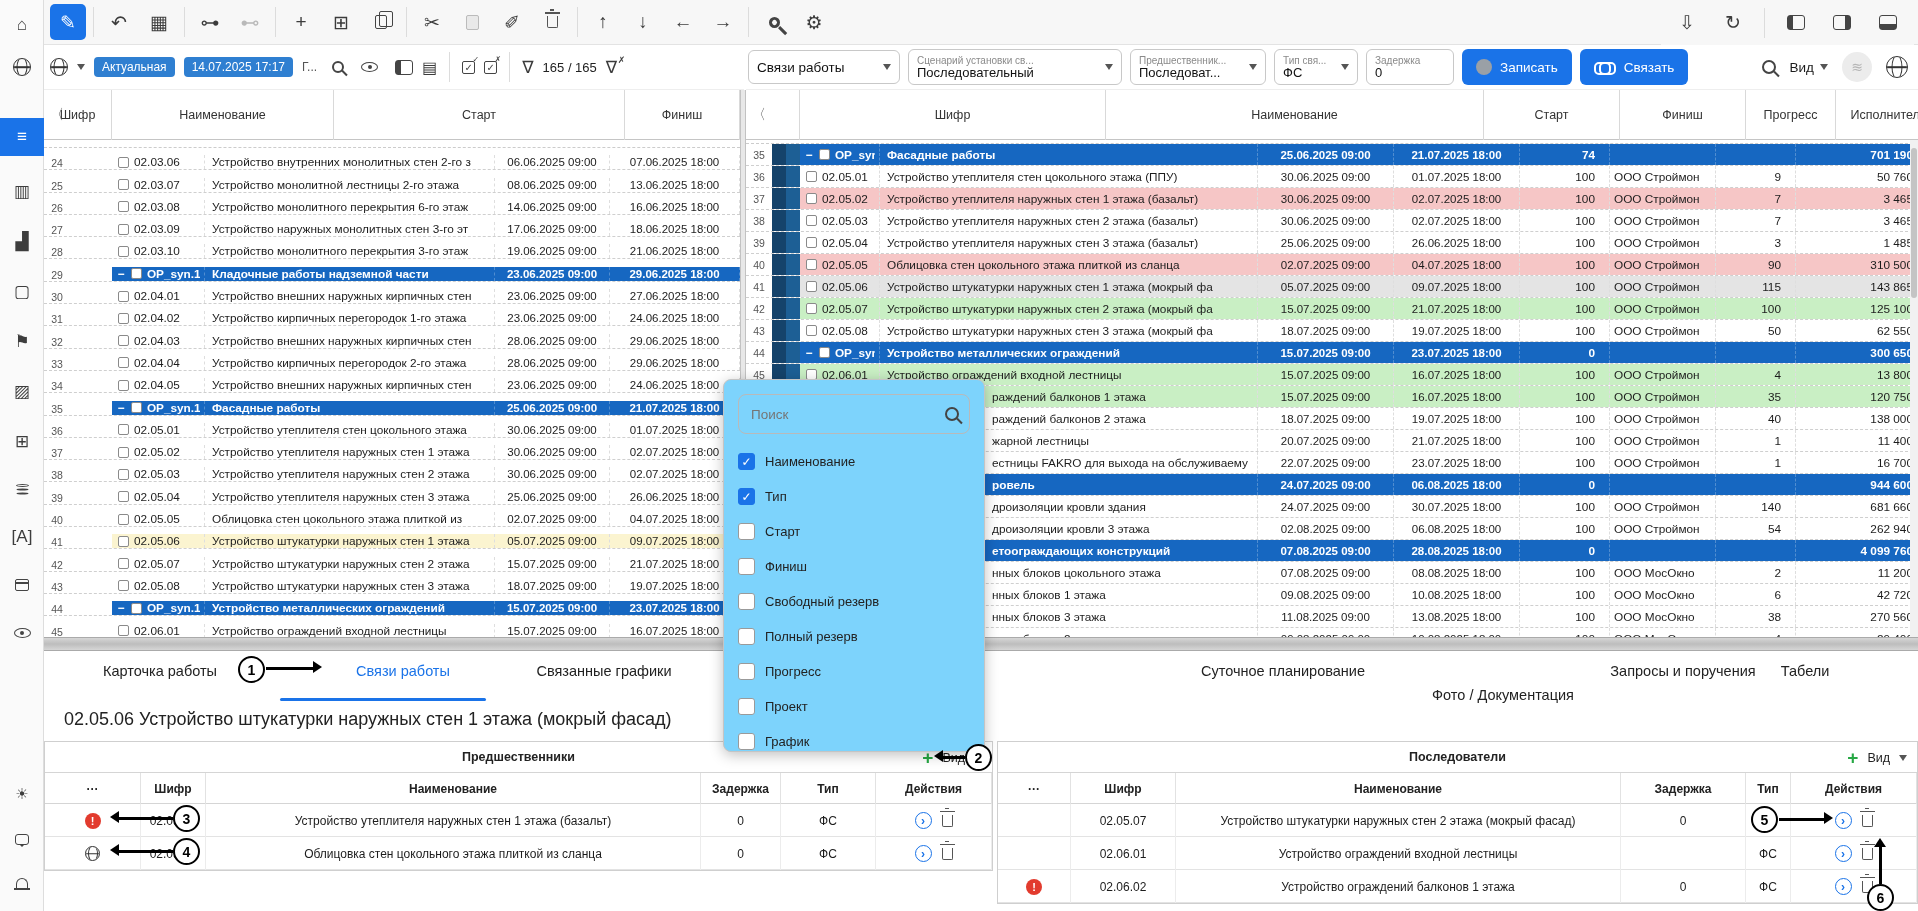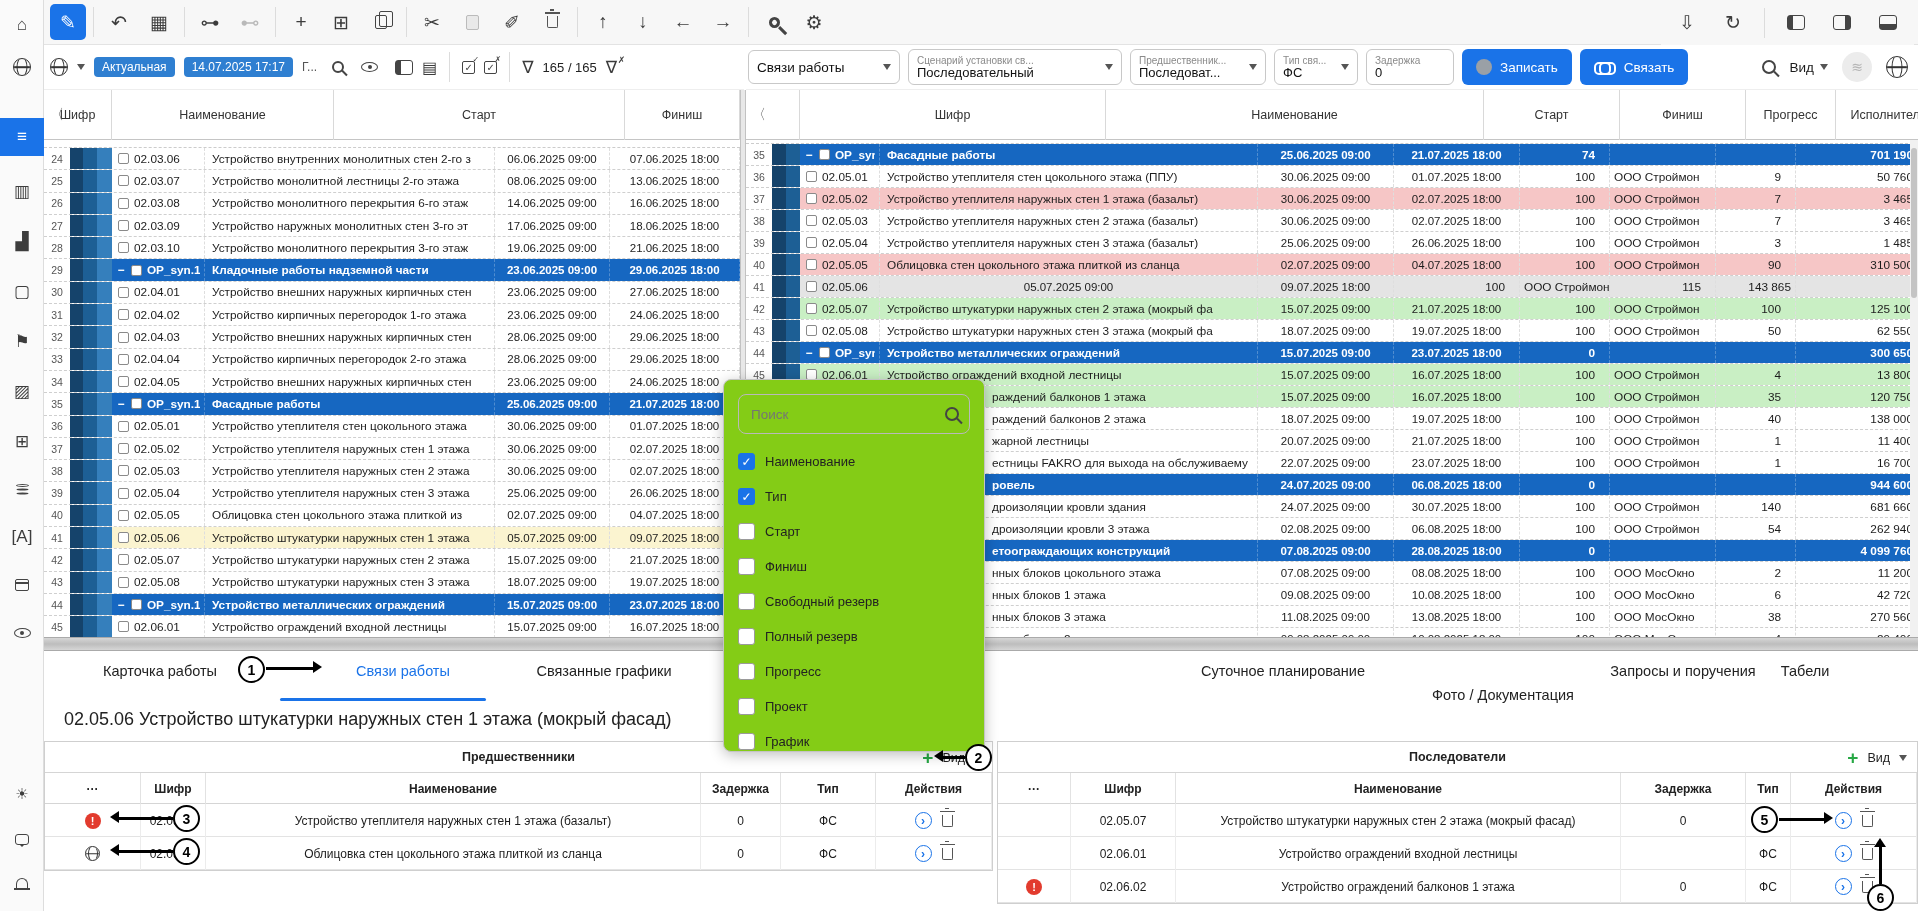--- a/index.html
+++ b/index.html
@@ -70,21 +70,21 @@
   .pane{position:absolute;top:90px;background:#fff;overflow:hidden;}
   #lpane{left:44px;width:696px;height:547px;}
   #rpane{left:746px;width:1172px;height:547px;}
   .thead{display:grid;height:50px;border-bottom:1px solid #c5c5c5;align-items:center;background:#fff;position:relative;}
   .th{font-size:12.5px;color:#333;text-align:center;border-right:1px solid #d9d9d9;height:50px;display:flex;align-items:center;justify-content:center;line-height:1.15;padding:0 3px;}
   .chev{position:absolute;left:6px;top:16px;font-size:14px;color:#666;}
   #lhead{grid-template-columns:68px 222px 291px 115px;padding-left:0;}
   #rhead{grid-template-columns:54px 306px 378px 136px 126px 90px 106px 80px 114px 8px;}
   .sliver{height:8px;border-bottom:1px dashed #ccc;}
   .lrow,.rrow{display:flex;align-items:stretch;border-bottom:1px dashed #cfcfcf;background:#fff;}
-  .lrow{height:22.3px;}
+  .lrow{height:22.3px;align-items:flex-end;}
   .rrow{height:22px;}
   .rn{width:26px;font-size:10.5px;color:#555;display:flex;align-items:center;justify-content:center;flex:none;}
   .bars{flex:none;background:linear-gradient(90deg,#15436b 0 12px,#1d5f95 12px 24px,#357fbc 24px 36px);}
   .lrow .bars{width:42px;background:linear-gradient(90deg,#15436b 0 13px,#1d5f95 13px 27px,#357fbc 27px 42px);}
   .rrow .bars{width:28px;background:linear-gradient(90deg,#15436b 0 14px,#1d5f95 14px 28px);}
   .cells{display:grid;flex:1;}
   .lrow .cells{grid-template-columns:93px 290px 115px 130px;}
   .rrow .cells{grid-template-columns:80px 378px 136px 126px 90px 106px 80px 122px;}
   .cell{display:flex;align-items:center;overflow:hidden;white-space:nowrap;border-right:1px dashed #dedede;font-size:11.8px;padding:0 4px;}
   .c-code{gap:5px;padding-left:6px;}
@@ -126,21 +126,21 @@
   .lt-row{display:grid;height:33px;border-bottom:1px solid #e3e3e3;align-items:center;}
   .lt-cell{font-size:12px;text-align:center;border-right:1px solid #ececec;height:33px;display:flex;align-items:center;justify-content:center;overflow:hidden;white-space:nowrap;gap:10px;}
   #predt .lt-cols,#predt .lt-row{grid-template-columns:96px 65px 495px 80px 95px 116px;}
   #succt .lt-cols,#succt .lt-row{grid-template-columns:73px 105px 445px 125px 45px 126px;}
   .erric{width:16px;height:16px;border-radius:50%;background:#e23b2e;color:#fff;font-weight:bold;font-size:11px;display:inline-flex;align-items:center;justify-content:center;}
   .glrow{width:15px;height:15px;border:1.5px solid #333;border-radius:50%;position:relative;overflow:hidden;display:inline-block;}
   .glrow::before{content:"";position:absolute;top:50%;left:-2px;right:-2px;height:1.5px;background:#333;transform:translateY(-50%);}
   .glrow::after{content:"";position:absolute;top:-2px;bottom:-2px;left:50%;width:8px;border:1.5px solid #333;border-radius:50%;transform:translateX(-50%);}
   .chevc{width:17px;height:17px;border:1.6px solid #1a73e8;border-radius:50%;color:#1a73e8;font-size:12px;font-weight:bold;display:inline-flex;align-items:center;justify-content:center;}
   
-  .colsdd{position:absolute;left:723px;top:379px;width:262px;height:373px;background:#84cc16;border:1px solid #c4c4c4;border-radius:8px;box-shadow:0 3px 14px rgba(0,0,0,.25);z-index:50;padding:14px 14px 0 14px;}
+  .colsdd{position:absolute;left:723px;top:379px;width:262px;height:373px;background:#7dd3fc;border:1px solid #c4c4c4;border-radius:8px;box-shadow:0 3px 14px rgba(0,0,0,.25);z-index:50;padding:14px 14px 0 14px;}
   .ddsearch{height:40px;border:1.5px solid #b9b9b9;border-radius:8px;display:flex;align-items:center;padding:0 10px;gap:8px;}
   .ddsearch input{border:none;outline:none;flex:1;font-size:13.5px;color:#333;min-width:0;background:transparent;}
   .ddsearch .sicon{width:14px;height:14px;}
   .ddopt{display:flex;align-items:center;gap:10px;height:35px;}
   .ddbox{width:17px;height:17px;border:1.6px solid #9a9a9a;border-radius:3px;background:#fff;display:flex;align-items:center;justify-content:center;color:#fff;font-size:12px;}
   .ddbox.on{background:#1a73e8;border-color:#1a73e8;}
   .ddlabel{font-size:13px;color:#222;}
   
   .co{position:absolute;width:27px;height:27px;border:2.5px solid #000;border-radius:50%;background:#fff;z-index:80;display:flex;align-items:center;justify-content:center;font-weight:bold;font-size:14px;color:#000;}
   .arr{position:absolute;background:#000;z-index:79;}
@@ -773,20 +773,21 @@
           </div>
         </div>
         <div class="rrow sel">
           <span class="rn">41</span>
           <span class="bars"></span>
           <div class="cells">
             <div class="cell c-code">
               <span class="cbx"></span>
               <span class="codetext">02.05.06</span>
             </div>
+            <div class="cell c-name">Устройство штукатурки наружных стен 1 этажа (мокрый фа</div>
             <div class="cell c-date">05.07.2025 09:00</div>
             <div class="cell c-date">09.07.2025 18:00</div>
             <div class="cell c-num">100</div>
             <div class="cell ">ООО Строймон</div>
             <div class="cell c-num">115</div>
             <div class="cell c-cost">143 865</div>
           </div>
         </div>
         <div class="rrow green">
           <span class="rn">42</span>

